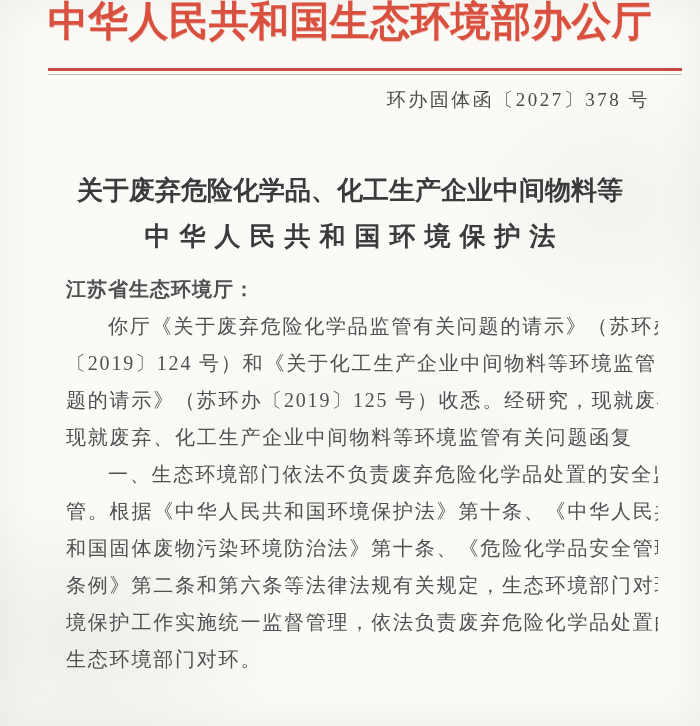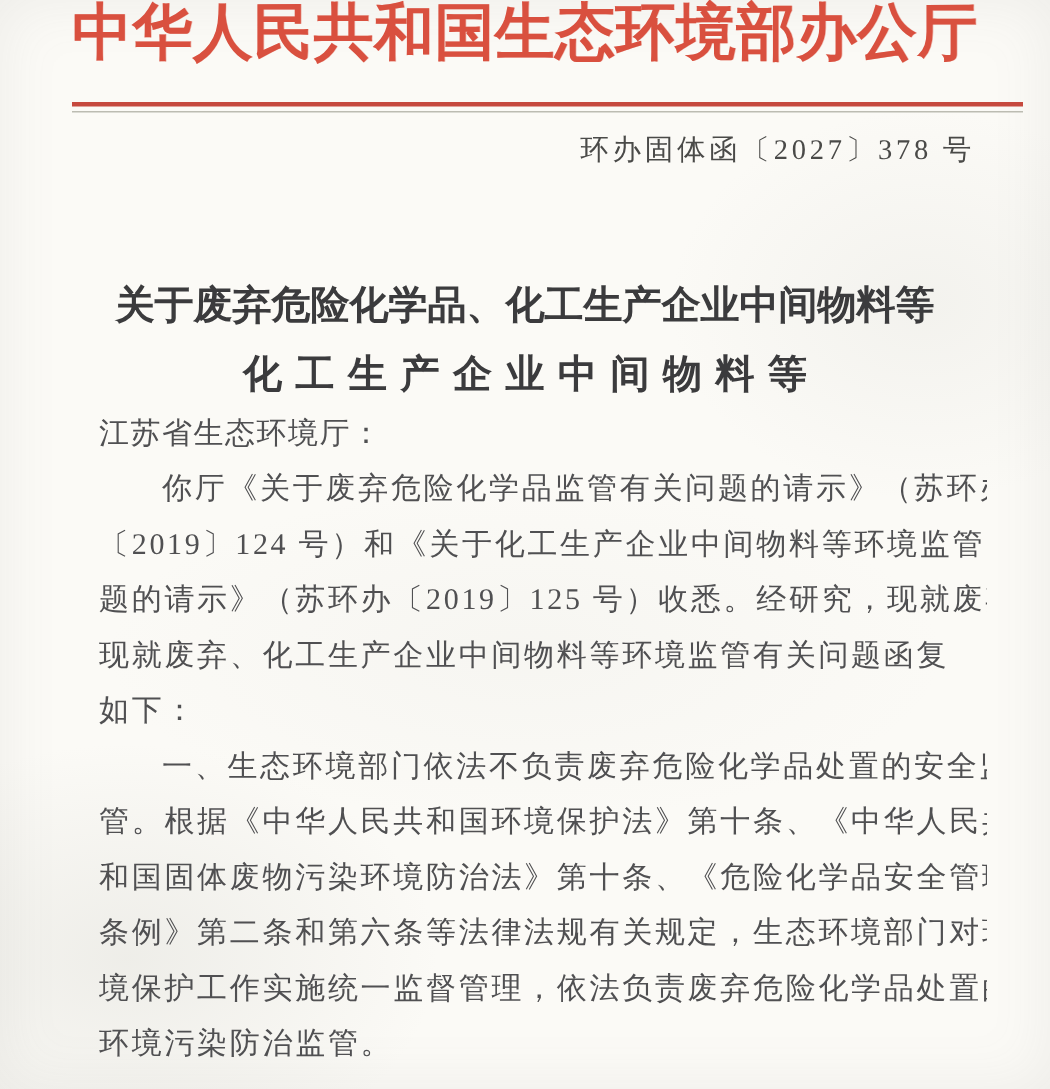--- a/index.html
+++ b/index.html
@@ -53,21 +53,21 @@
   .doc-number{
     position:absolute;
     top:87px; right:50px;
     font-size:19px;
     letter-spacing:2.5px;
     color:#4a4a48;
     white-space:nowrap;
   }
   .title{
     position:absolute;
-    top:181px; left:0; width:100%;
+    top:168px; left:0; width:100%;
     text-align:center;
     font-weight:700;
     color:var(--title-text);
     font-size:26px;
     line-height:46px;
   }
   .title-line2{
     letter-spacing:9px;
     padding-left:9px; 
   }
@@ -85,49 +85,49 @@
     white-space:nowrap;
     overflow:hidden;
   }
   .body-line.indent{
     text-indent:42px;
   }
   .salutation{
     height:37px;
     letter-spacing:1px;
     white-space:nowrap;
+    font-weight:bold;
   }
 </style>
 </head>
 <body>
 
 <div class="page">
 
   <div class="letterhead">中华人民共和国生态环境部办公厅</div>
 
   <div class="rule-red"></div>
   <div class="rule-thin"></div>
 
   <div class="doc-number">环办固体函〔2027〕378 号</div>
 
   <div class="title">
     <div class="title-line1">关于废弃危险化学品、化工生产企业中间物料等</div>
-    <div class="title-line2">化工生产企业中间物料等</div>
+    <div class="title-line2">中华人民共和国环境保护法</div>
   </div>
 
   <div class="body">
     <div class="salutation">江苏省生态环境厅：</div>
     <div id="body-lines">
         <div class="body-line indent">你厅《关于废弃危险化学品监管有关问题的请示》（苏环办</div>
         <div class="body-line">〔2019〕124 号）和《关于化工生产企业中间物料等环境监管问</div>
         <div class="body-line">题的请示》（苏环办〔2019〕125 号）收悉。经研究，现就废弃</div>
         <div class="body-line">现就废弃、化工生产企业中间物料等环境监管有关问题函复</div>
-        <div class="body-line">如下：</div>
         <div class="body-line indent">一、生态环境部门依法不负责废弃危险化学品处置的安全监</div>
         <div class="body-line">管。根据《中华人民共和国环境保护法》第十条、《中华人民共</div>
         <div class="body-line">和国固体废物污染环境防治法》第十条、《危险化学品安全管理</div>
         <div class="body-line">条例》第二条和第六条等法律法规有关规定，生态环境部门对环</div>
         <div class="body-line">境保护工作实施统一监督管理，依法负责废弃危险化学品处置的</div>
-        <div class="body-line">环境污染防治监管。</div>
+        <div class="body-line">生态环境部门对环。</div>
       </div>
   </div>
 
 </div>
 
 </body></html>

